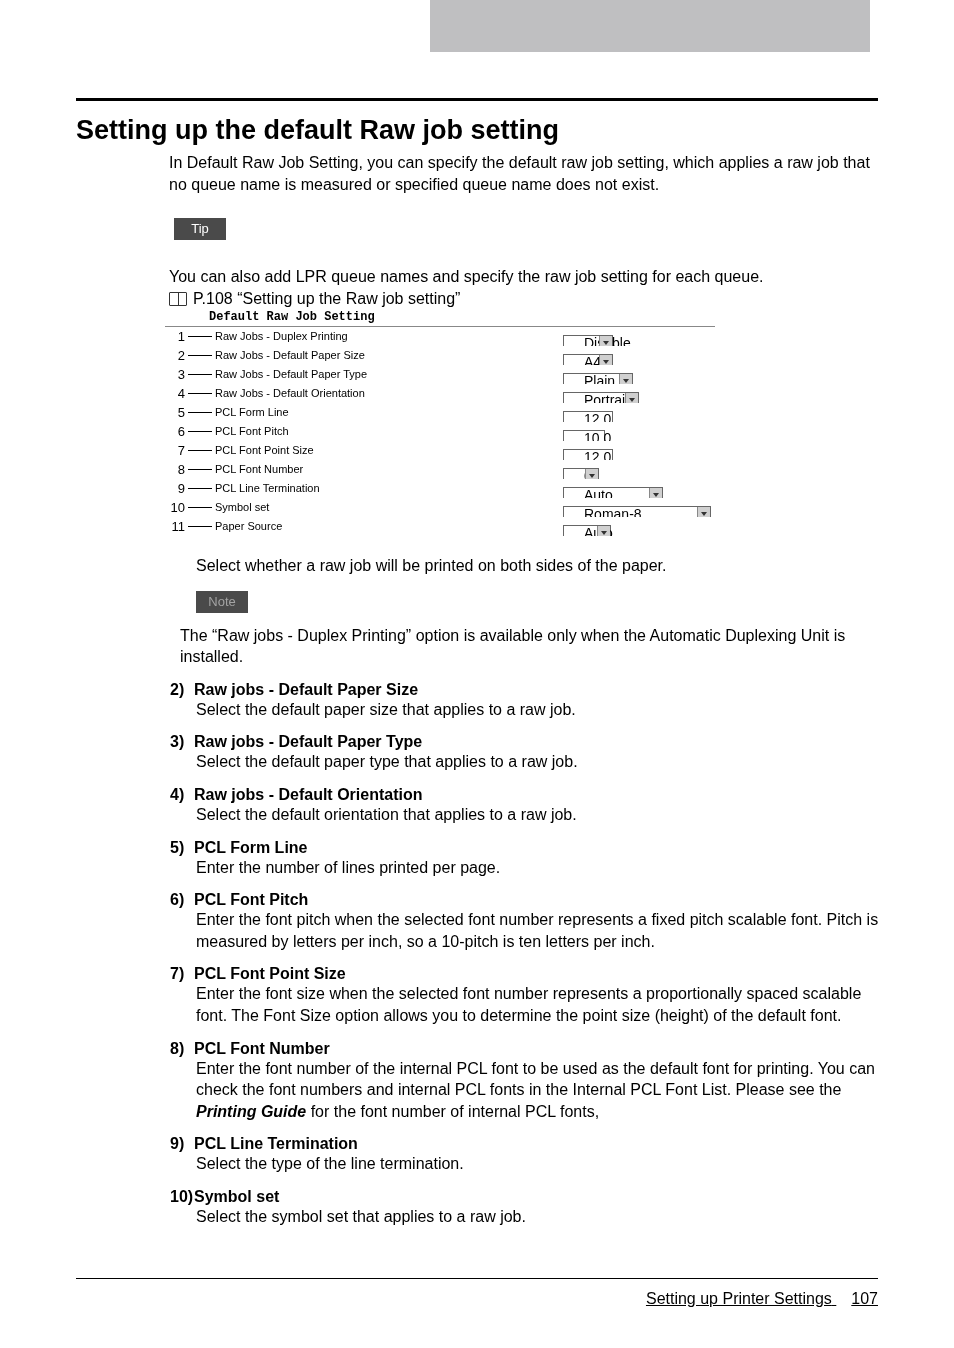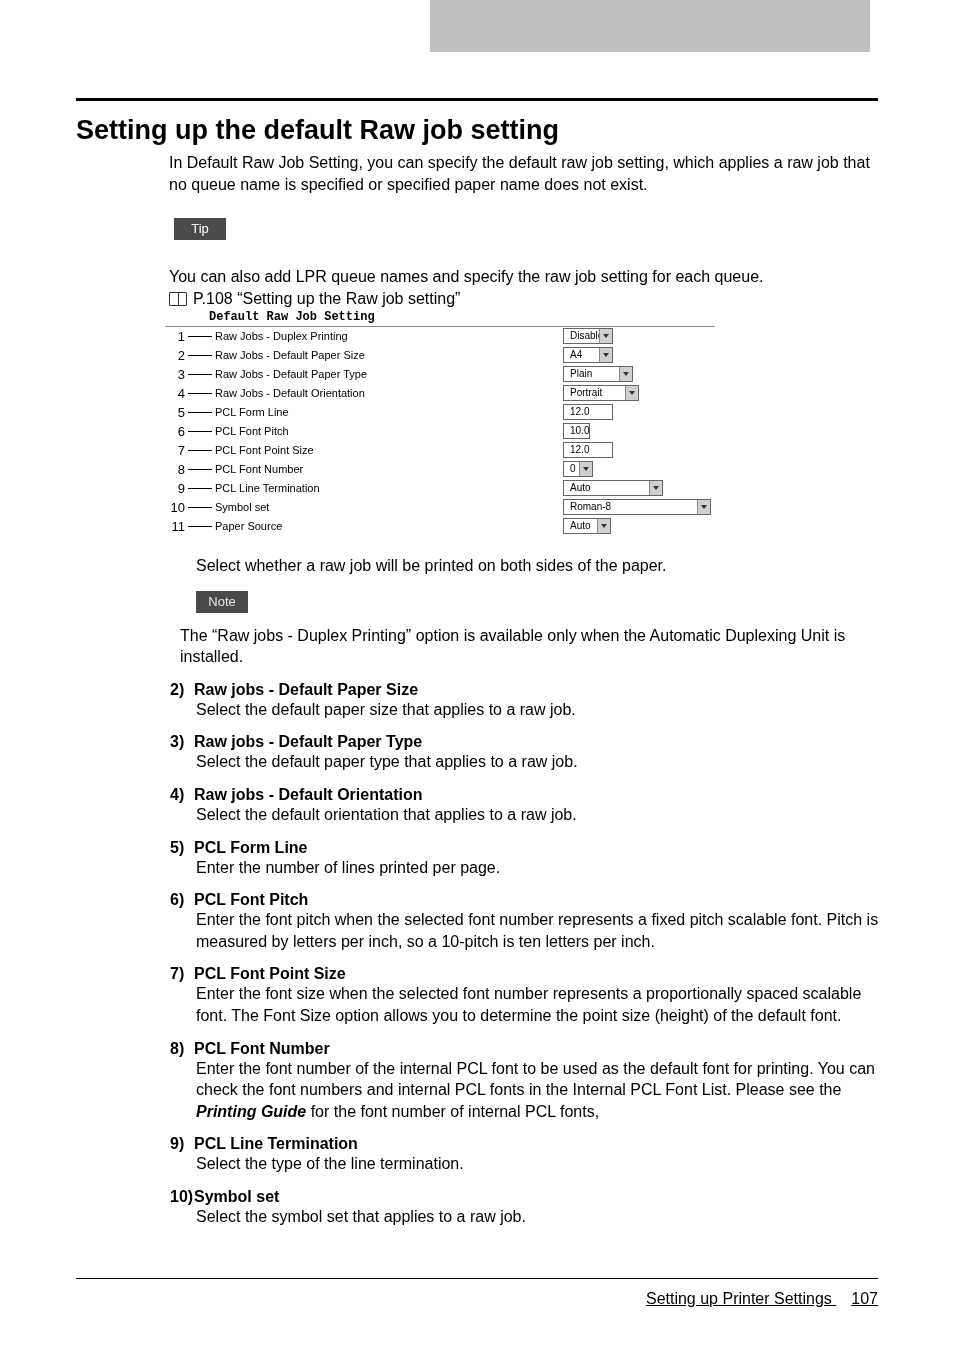--- a/index.html
+++ b/index.html
@@ -14,45 +14,45 @@
   .book-icon:before{content:"";position:absolute;left:50%;top:0;bottom:0;width:1px;background:#333;}
   .figure{position:absolute;left:165px;top:308px;width:560px;}
   .fig-left{float:left;width:398px;}
   .fig-right{float:left;width:152px;}
   .fig-header{font-family:Liberation Mono, monospace;font-weight:bold;font-size:12px;border-bottom:1px solid #888;padding:2px 0 2px 44px;}
   .fig-header-right{border-bottom:1px solid #888;height:18px;}
   .fig-row{clear:both;height:19px;overflow:hidden;}
   .fig-num{float:left;width:20px;text-align:right;font-size:13px;font-family:Arial;padding-top:2px;}
   .fig-leader{float:left;width:24px;border-top:1px solid #000;margin-top:9px;margin-left:3px;margin-right:3px;}
   .fig-label{float:left;font-size:11px;font-family:Arial;padding-top:3px;}
-  .ctl{float:left;height:16px;font-size:10px;font-family:Arial;padding:0 6px;border:1px solid #666;box-sizing:border-box;line-height:14px;margin-top:1px;white-space:nowrap;}
+  .ctl{float:left;height:16px;font-size:14px;font-family:Arial;padding:0 20px;border:1px solid #666;box-sizing:border-box;line-height:14px;margin-top:8px;white-space:nowrap;}
   .sel{background:#fff;position:relative;padding-right:14px;}
   .sel:after{content:"";position:absolute;right:0;top:0;width:12px;height:100%;background:#d0d0d0;border-left:1px solid #888;}
   .sel .arrow{position:absolute;right:3px;top:5px;width:0;height:0;border-left:3px solid transparent;border-right:3px solid transparent;border-top:4px solid #333;z-index:2;}
   .txt{background:#fff;width:50px;}
   .items{position:absolute;left:170px;top:555px;width:710px;font-size:16px;}
   .item{margin-bottom:13px;}
   .item-head{font-weight:bold;}
   .item-head .num{display:inline-block;width:24px;}
   .item-body{margin-left:26px;line-height:1.35;}
-  .notebox{margin:14px 0 12px 26px;width:52px;height:22px;background:#4a4a4a;color:#e5e5e5;text-align:center;font-size:13px;line-height:22px;}
+  .notebox{margin:14px 0 12px 26px;width:52px;height:22px;background:#4a4a4a;color:#a3a3a3;text-align:center;font-size:13px;line-height:22px;}
   .notebody{margin-left:10px;margin-bottom:13px;line-height:1.35;}
   .footer-line{position:absolute;left:76px;top:1278px;width:802px;height:1px;background:#000;}
   .footer{position:absolute;left:76px;top:1290px;width:802px;text-align:right;font-size:16px;text-decoration:underline;}
   .footer .pagenum{margin-left:15px;}
 </style>
 </head>
 <body>
 
 <div class="page">
   <div class="topbar"></div>
   <div class="hr1"></div>
 
   <div class="heading">Setting up the default Raw job setting</div>
-  <div class="intro">In Default Raw Job Setting, you can specify the default raw job setting, which applies a raw job that no queue name is specified or specified paper name does not exist.</div>
+  <div class="intro">In Default Raw Job Setting, you can specify the default raw job setting, which applies a raw job that no queue name is measured or specified queue name does not exist.</div>
 
   <div class="tipbox">Tip</div>
   <div class="tipbody">
     <span>You can also add LPR queue names and specify the raw job setting for each queue.</span><br>
     <span class="book-icon"></span><span>P.108 “Setting up the Raw job setting”</span>
   </div>
 
   <div class="figure">
     <div class="fig-left">
       <div class="fig-header">Default Raw Job Setting</div>

